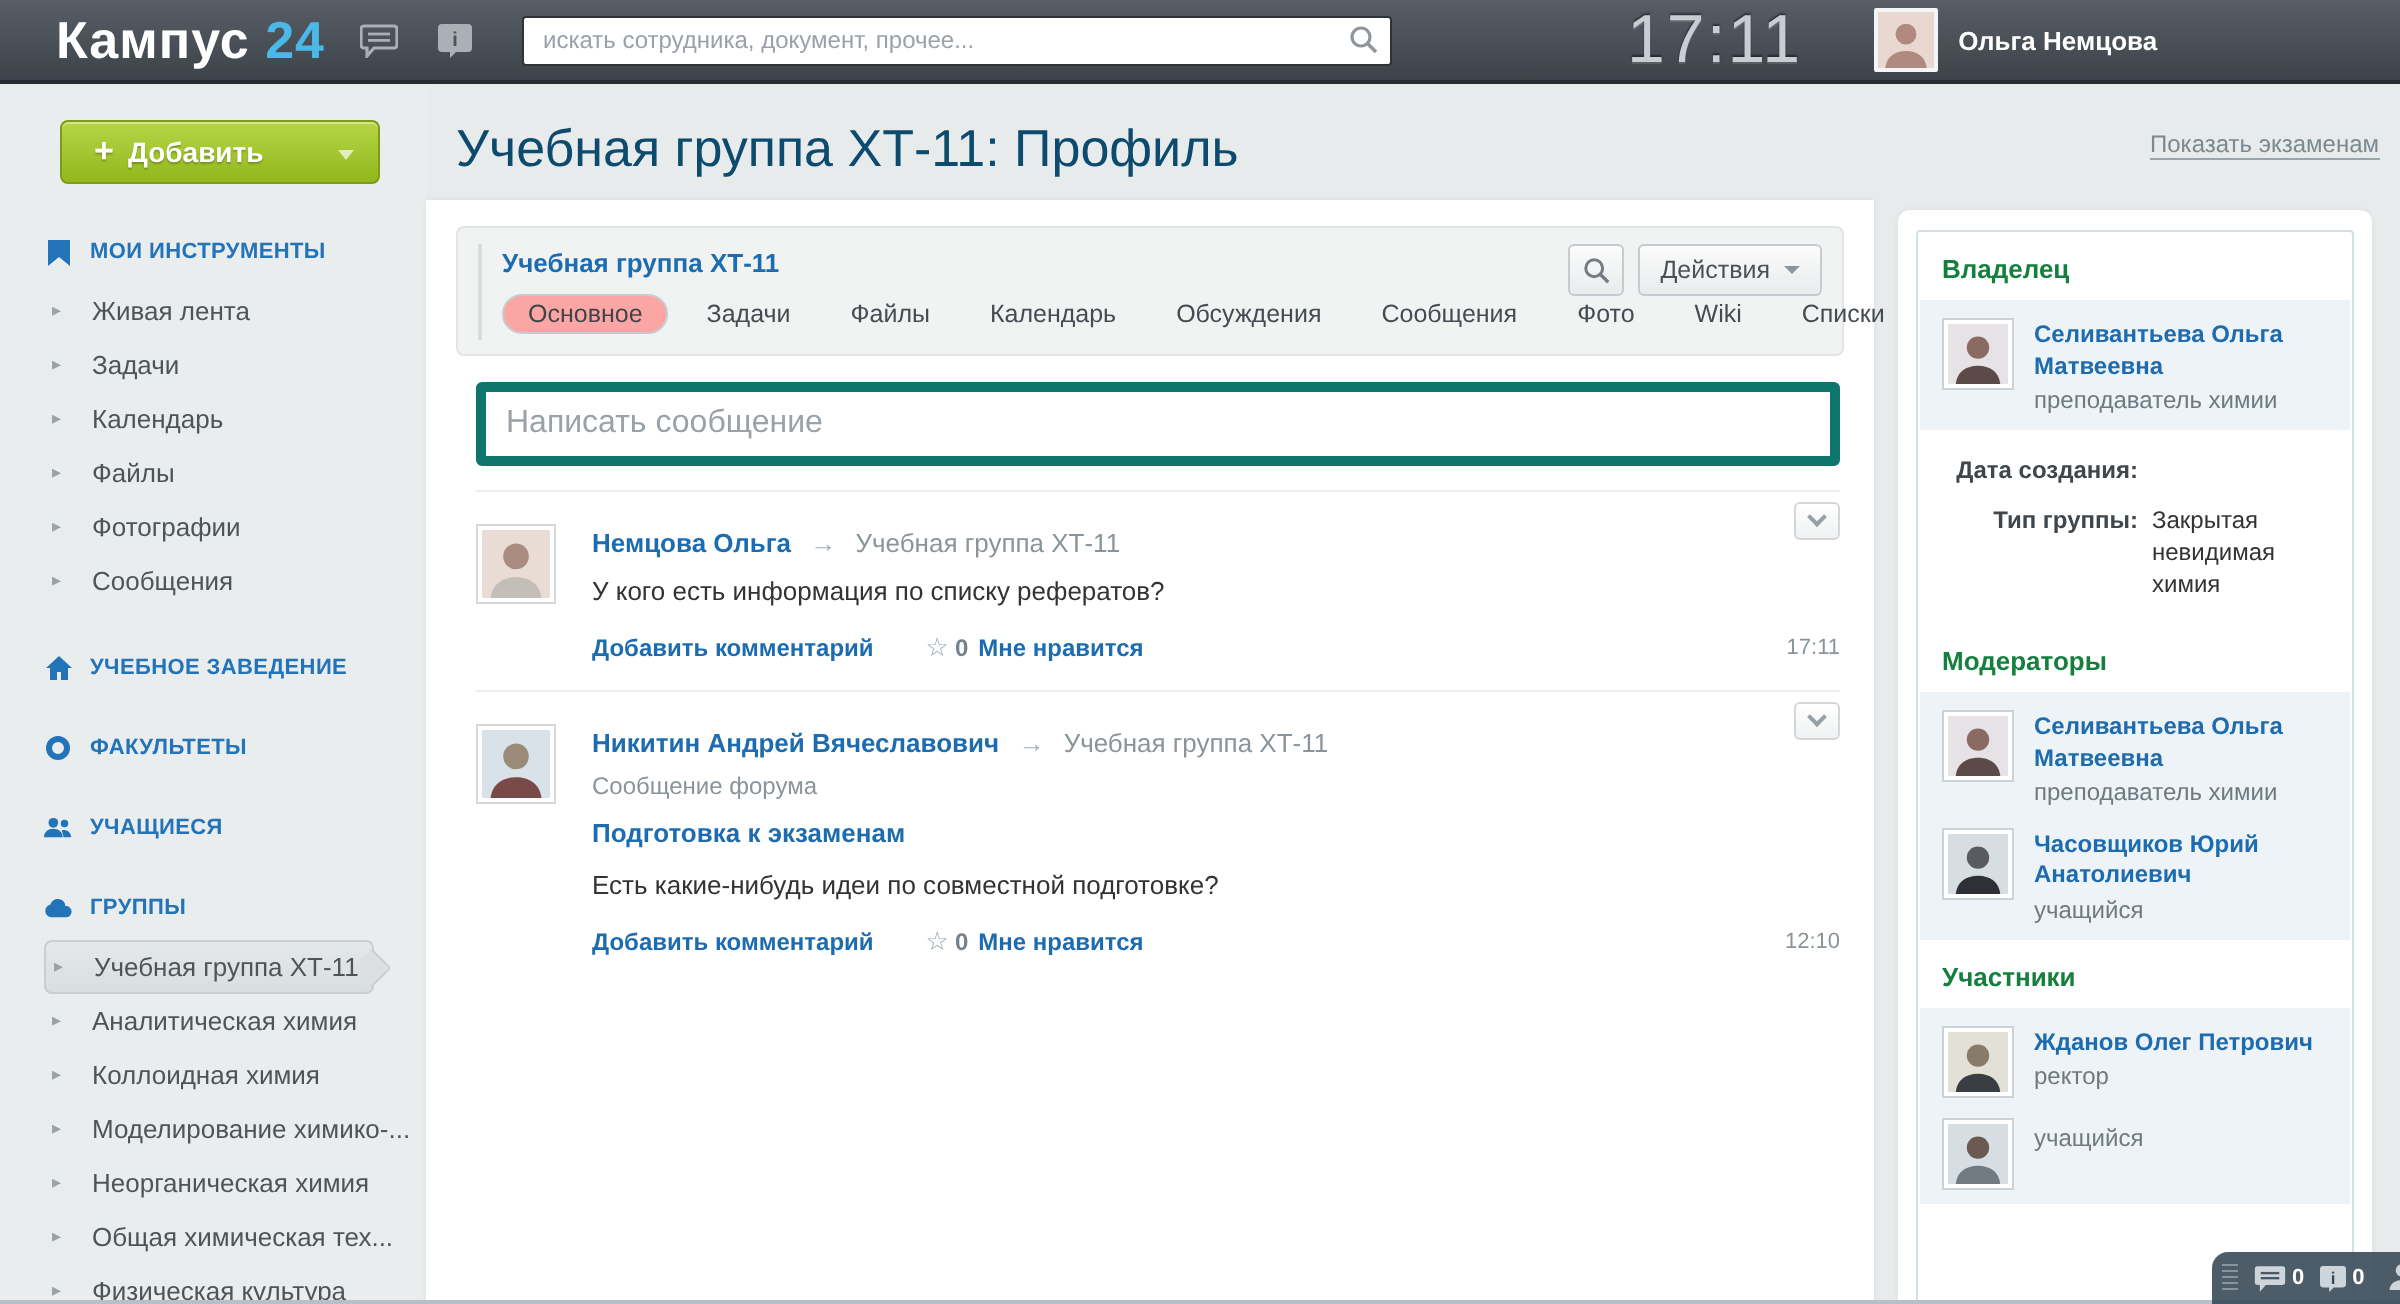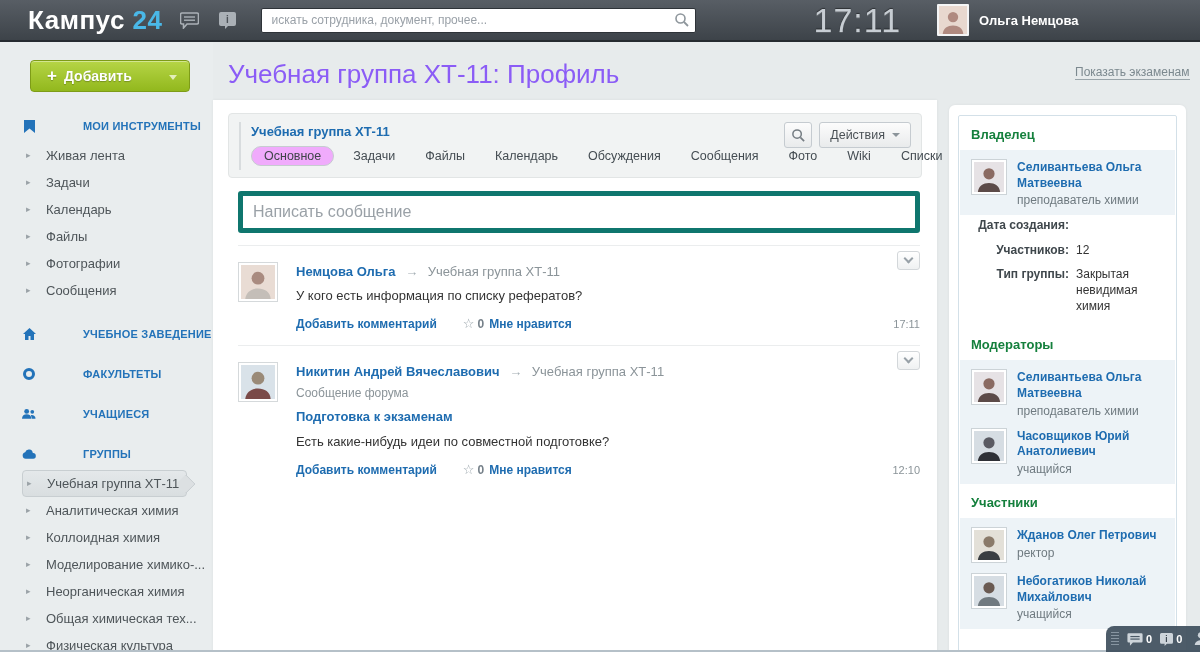--- a/index.html
+++ b/index.html
@@ -30,49 +30,49 @@
   
   .sidebar { position:absolute; top:42px; left:0; width:213px; height:610px; background:#e9edee; }
   .add-btn { margin:18px 0 0 30px; width:160px; height:32px; border-radius:4px; cursor:pointer;
     background:linear-gradient(#b6d546,#92b81d); border:1px solid #7e9c17;
     box-shadow:inset 0 1px 0 rgba(255,255,255,0.4); display:flex; align-items:center; position:relative; }
   .add-btn .plus { color:#fff; font-size:17px; font-weight:bold; margin-left:16px; text-shadow:0 1px 1px rgba(0,0,0,0.25); }
   .add-btn .add-label { color:#fff; font-size:14px; font-weight:bold; margin-left:7px; text-shadow:0 1px 1px rgba(0,0,0,0.25); }
   .add-btn .caret { position:absolute; right:12px; top:14px; width:0; height:0;
     border-left:4px solid transparent; border-right:4px solid transparent; border-top:5px solid #e3eebb; }
   .nav { margin-top:26px; }
-  .nav-head { display:flex; align-items:center; padding:0 0 0 22px; height:16px; cursor:pointer;gap:38px; }
+  .nav-head { display:flex; align-items:center; padding:0 0 0 22px; height:16px; cursor:pointer; }
   .nav-ico { width:14px; height:14px; margin-right:9px; display:flex; align-items:center; justify-content:center; }
   .nav-head span.lbl { color:#2373b9; font-size:11px; font-weight:bold; letter-spacing:0.2px; }
   .nav-items { margin:8px 0 22px 0; }
   .nav-items.tight { margin-bottom:24px; }
   .nav-item { height:27px; display:flex; align-items:center; padding-left:24px; cursor:pointer; position:relative; margin:0 18px 0 22px; }
   .nav-item .tri { position:absolute; left:4px; color:#9aa2a7; font-size:9px; line-height:1; }
   .nav-item span.itxt { color:#4e5559; font-size:13px; white-space:nowrap; }
   .nav-gap { height:24px; }
   .nav-item.selected { background:linear-gradient(#e4e8ea,#d9dee0); border:1px solid #c8ced1; border-radius:4px; margin-right:26px; }
   .nav-item.selected::after { content:''; position:absolute; right:-7px; top:50%; width:13px; height:13px;
     transform:translateY(-50%) rotate(45deg); background:#dce0e2; border-top:1px solid #c8ced1; border-right:1px solid #c8ced1; border-radius:2px; }
 
   
-  .page-title { position:absolute; left:228px; top:59px; font-size:26px; color:#8b5cf6; z-index:5; }
+  .page-title { position:absolute; left:228px; top:59px; font-size:26px; color:#0c4a6e; z-index:5; }
   .show-desc { position:absolute; left:1075px; top:65px; font-size:12px; color:#7c898f;
     border-bottom:1px solid #9aa5aa; cursor:pointer; z-index:5; }
 
   
   .main-sheet { position:absolute; left:213px; top:100px; width:724px; height:552px; background:#fff;
     box-shadow:0 0 3px rgba(0,0,0,0.06); }
   .group-card { margin:13px 15px 0 15px; background:#f1f3f3; border:1px solid #e2e5e5; border-radius:4px;
     padding:8px 10px 10px 10px; display:flex; position:relative; height:65px; }
   .group-avatar { width:48px; height:48px; background:#fff; border:1px solid #d8dcde; display:flex; align-items:flex-end; justify-content:center; overflow:hidden; }
   .group-head-right { margin-left:10px; flex:1; }
   .group-title { font-size:13px; font-weight:bold; color:#1e6cb0; cursor:pointer; display:inline-block; margin-top:2px; }
   .tabs { display:flex; align-items:center; margin-top:6px; }
   .tab { font-size:12.5px; color:#444c52; padding:3px 11px; margin-right:8px; cursor:pointer; white-space:nowrap; border-radius:11px; }
-  .tab.active { background:#f0abfc; border:1px solid #c6ccd0; color:#3f4549; padding:2px 12px; }
+  .tab.active { background:#fca5a5; border:1px solid #c6ccd0; color:#3f4549; padding:2px 12px; }
   .gc-tools { position:absolute; right:10px; top:8px; display:flex; }
   .icon-btn { width:28px; height:26px; border:1px solid #c5cbd0; border-radius:3px;
     background:linear-gradient(#fcfcfc,#e9ebec); display:flex; align-items:center; justify-content:center; cursor:pointer; }
   .actions-btn { margin-left:7px; height:26px; border:1px solid #c5cbd0; border-radius:3px;
     background:linear-gradient(#fcfcfc,#e9ebec); display:flex; align-items:center; padding:0 10px; cursor:pointer; }
   .actions-btn .albl { font-size:12.5px; color:#4a5156; }
   .actions-btn .caret { margin-left:7px; width:0; height:0; border-left:4px solid transparent; border-right:4px solid transparent; border-top:4px solid #8b949a; }
 
   .composer { margin:13px 17px 0 25px; }
   .composer input { width:100%; height:42px; border:5px solid #0f766e; border-radius:3px; padding:0 10px;
@@ -109,21 +109,21 @@
     border-radius:6px 6px 0 0; box-shadow:0 0 3px rgba(0,0,0,0.06); overflow:hidden; }
   .rp-inner { position:absolute; top:10px; left:9px; right:9px; height:600px; border:1px solid #d3e0e8; border-radius:2px; background:#fff; }
   .rp-heading { font-size:13px; font-weight:bold; color:#15803d; padding:11px 12px 8px 12px; }
   .hl-box { background:#edf3f7; margin:0 1px; }
   .person { display:flex; padding:9px 10px 7px 11px; }
   .person .pav { width:36px; height:36px; background:#fff; border:1px solid #ccd3d7; padding:2px; flex:none; }
   .person .pav .ph { width:100%; height:100%; display:flex; align-items:flex-end; justify-content:center; overflow:hidden; }
   .person .ptxt { margin-left:10px; padding-top:1px; }
   .person .pname { font-size:12px; font-weight:bold; color:#1e6cb0; line-height:1.3; cursor:pointer; }
   .person .prole { font-size:12px; color:#6f7a80; line-height:1.35; margin-top:1px; }
-  .rp-fields { padding:2px 10px 4px 6px; }
+  .rp-fields { padding:12px 10px 4px 6px; }
   .field { display:flex; margin-bottom:8px; }
   .flabel { width:104px; text-align:right; font-size:12px; font-weight:bold; color:#3f474c; flex:none; line-height:1.35; }
   .fvalue { flex:1; padding-left:7px; font-size:12px; color:#333; line-height:1.35; }
 
   
   .ph svg { display:block; }
   .tint-a { background:#e9dcd4; } .tint-b { background:#d9e2e9; } .tint-c { background:#e3e0d8; }
   .tint-d { background:#d6dde3; } .tint-e { background:#e6e2e5; }
 
   
@@ -434,24 +434,20 @@
           <div class="prole">преподаватель химии</div>
         </div>
       </div>
     </div>
 
     <div class="rp-fields">
       <div class="field">
         <span class="flabel">Дата создания:</span>
       </div>
       <div class="field">
-        <span class="flabel">Участников:</span>
-        <span class="fvalue">12</span>
-      </div>
-      <div class="field">
         <span class="flabel">Тип группы:</span>
         <span class="fvalue" style="max-width:110px;">Закрытая невидимая химия</span>
       </div>
     </div>
 
     <div class="rp-heading">Модераторы</div>
     <div class="hl-box">
       <div class="person">
         <div class="pav">
             <div class="ph tint-e">
@@ -501,21 +497,20 @@
       <div class="person" style="padding-top:3px;">
         <div class="pav">
             <div class="ph tint-d">
           <svg width="30" height="28" viewBox="0 0 40 40">
                 <circle cx="20" cy="14" r="8" fill="#6a5a52"></circle>
                 <path d="M4 42c0-10 7-15 16-15s16 5 16 15z" fill="#717a80"></path>
               </svg>
         </div>
           </div>
         <div class="ptxt">
-          <a class="pname" style="display:block; max-width:150px;">Небогатиков Николай Михайлович</a>
           <div class="prole">учащийся</div>
         </div>
       </div>
 
     </div>
 
   </div>
 </div>
 
 <div class="dock">

